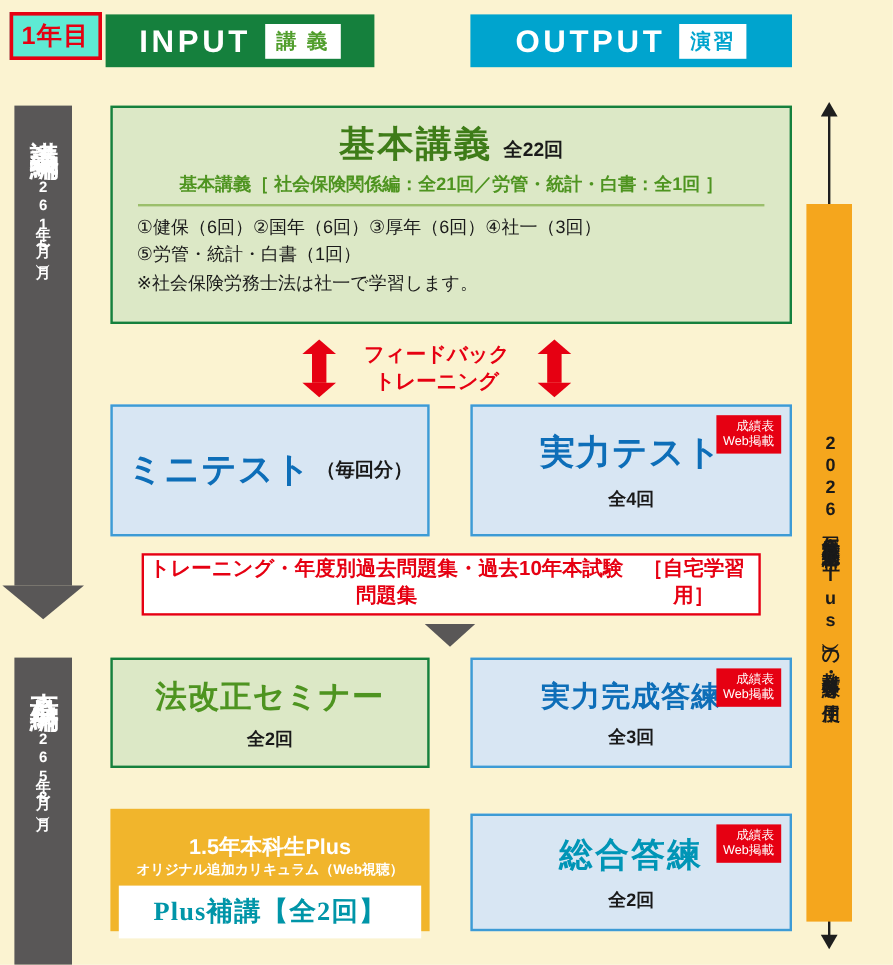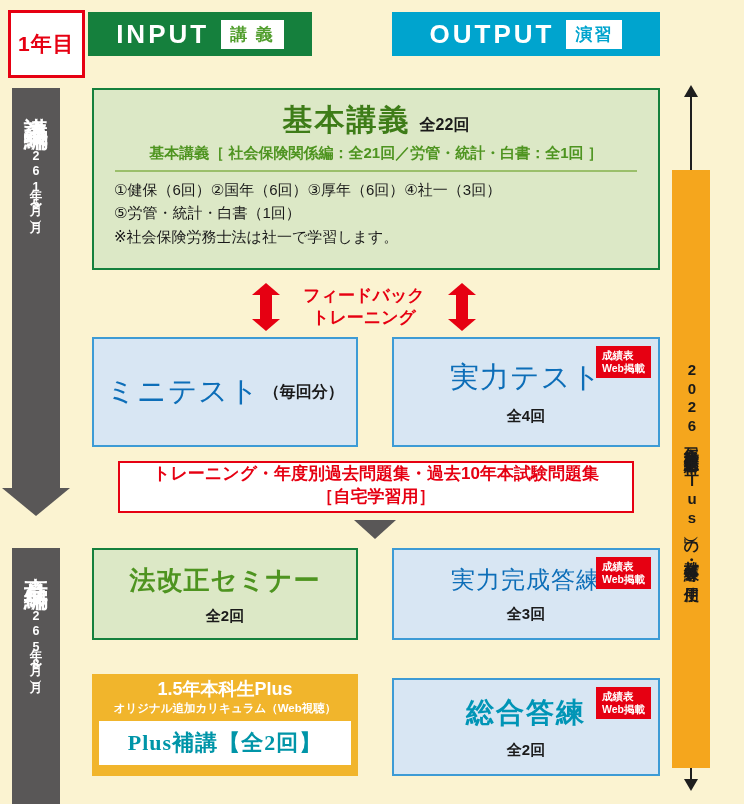--- a/index.html
+++ b/index.html
@@ -2,22 +2,22 @@
 <html><head>
 <meta charset="utf-8">
 <style>
   html,body{margin:0;padding:0;}
   .canvas{
     position:relative;width:744px;height:804px;background:#FBF3D1;overflow:hidden;
     font-family:"Liberation Sans","DejaVu Sans",sans-serif;
   }
   
   .year-label{
-    position:absolute;left:8px;top:10px;background:#ffffff;border:3px solid #E60012;
-    color:#E60012;font-weight:bold;font-size:21px;padding:17px 7px;letter-spacing:1px;
+    position:absolute;left:8px;top:10px;background:#5eead4;border:3px solid #E60012;
+    color:#E60012;font-weight:bold;font-size:21px;padding:3px 7px;letter-spacing:1px;
   }
   .track-header{position:absolute;top:12px;height:44px;display:flex;align-items:center;justify-content:center;gap:12px;}
   .input-header{left:88px;width:224px;background:#15803d;}
   .output-header{left:392px;width:268px;background:#00A4CE;}
   .track-title{color:#fff;font-weight:bold;font-size:26px;letter-spacing:3px;}
   .track-badge{background:#fff;font-weight:bold;font-size:17px;padding:3px 9px;letter-spacing:2px;}
   .input-badge-label{color:#519E2D;}
   .output-badge-label{color:#00A4CE;}
   
   .rail{position:absolute;left:12px;width:48px;background:#595757;display:flex;justify-content:center;padding-top:10px;box-sizing:border-box;overflow:hidden;}
@@ -53,41 +53,41 @@
   .dbl-arrow::before{content:"";position:absolute;left:-8px;top:-12px;
     border-left:14px solid transparent;border-right:14px solid transparent;border-bottom:12px solid #E60012;}
   .dbl-arrow::after{content:"";position:absolute;left:-8px;bottom:-12px;
     border-left:14px solid transparent;border-right:14px solid transparent;border-top:12px solid #E60012;}
   .dbl-arrow-left{left:260px;top:295px;}
   .dbl-arrow-right{left:456px;top:295px;}
   .feedback-label{position:absolute;left:284px;top:285px;width:160px;text-align:center;
     color:#E60012;font-weight:bold;font-size:17px;line-height:1.3;}
   
   .mini-test-box{left:92px;top:337px;width:266px;height:110px;display:flex;align-items:center;justify-content:center;}
-  .blue-title{color:#0D6EB8;font-weight:normal;font-size:29px;letter-spacing:1px;}
+  .blue-title{color:#0D6EB8;font-weight:bold;font-size:29px;letter-spacing:1px;}
   .blue-title.md{font-size:24px;}
   .teal-title{color:#0095B6;font-weight:bold;font-size:28px;letter-spacing:2px;}
   .mini-note{color:#1A1A1A;font-weight:bold;font-size:16px;margin-left:4px;}
   .col-center{display:flex;flex-direction:column;align-items:center;justify-content:center;gap:9px;}
   .ability-test-box{left:392px;top:337px;width:268px;height:110px;}
   .score-badge{position:absolute;top:7px;right:7px;background:#E60012;color:#fff;
-    font-size:10.5px;font-weight:bold;text-align:left;padding:3px 6px;line-height:1.25;}
+    font-size:10.5px;font-weight:normal;text-align:right;padding:3px 6px;line-height:1.25;}
   .count-label{color:#1A1A1A;font-weight:bold;font-size:15px;}
   
   .homework-box{position:absolute;left:118px;top:461px;width:516px;height:52px;background:#fff;
     border:2px solid #E60012;color:#E60012;font-weight:bold;font-size:17px;text-align:center;
-    display:flex;flex-direction:column;justify-content:flex-start;line-height:1.35;box-sizing:border-box;}
+    display:flex;flex-direction:row;justify-content:flex-end;line-height:1.35;box-sizing:border-box;}
   .gray-down-arrow{position:absolute;left:354px;top:520px;width:0;height:0;
     border-left:21px solid transparent;border-right:21px solid transparent;border-top:19px solid #595757;}
   
   .law-box{left:92px;top:548px;width:266px;height:92px;}
   .green-title{color:#4E9420;font-weight:bold;font-size:26px;letter-spacing:1px;}
   .completion-box{left:392px;top:548px;width:268px;height:92px;}
   .plus-box{position:absolute;left:92px;top:674px;width:266px;height:102px;background:#F1B52C;
-    text-align:center;padding-top:5px;box-sizing:border-box;}
+    text-align:center;padding-top:22px;box-sizing:border-box;}
   .plus-line1{color:#fff;font-weight:bold;font-size:18px;line-height:1.2;}
   .plus-line2{color:#fff;font-weight:bold;font-size:11.5px;line-height:1.3;}
   .plus-inner{margin:5px 7px 0;background:#fff;font-family:"Liberation Serif","DejaVu Serif",serif;
     color:#0095A8;font-weight:bold;font-size:22px;padding:7px 0;letter-spacing:1px;}
   .general-box{left:392px;top:678px;width:268px;height:98px;}
 </style>
 </head>
 <body>
 
 <div class="canvas">

